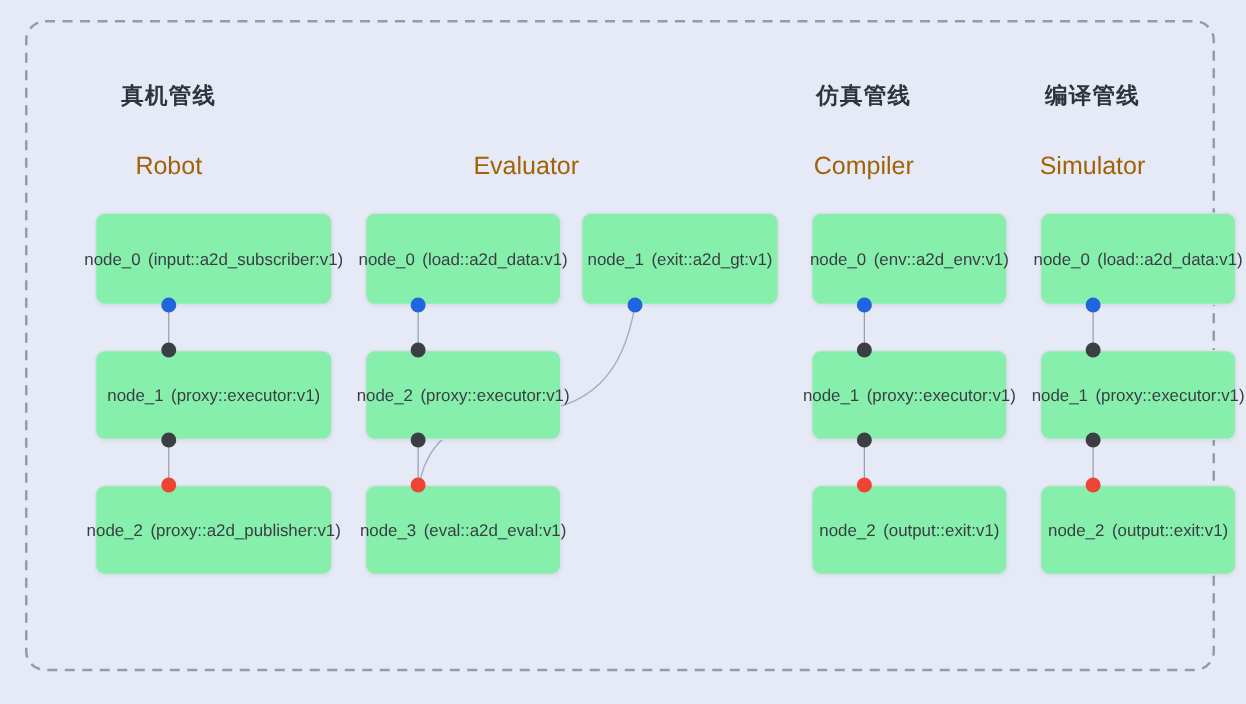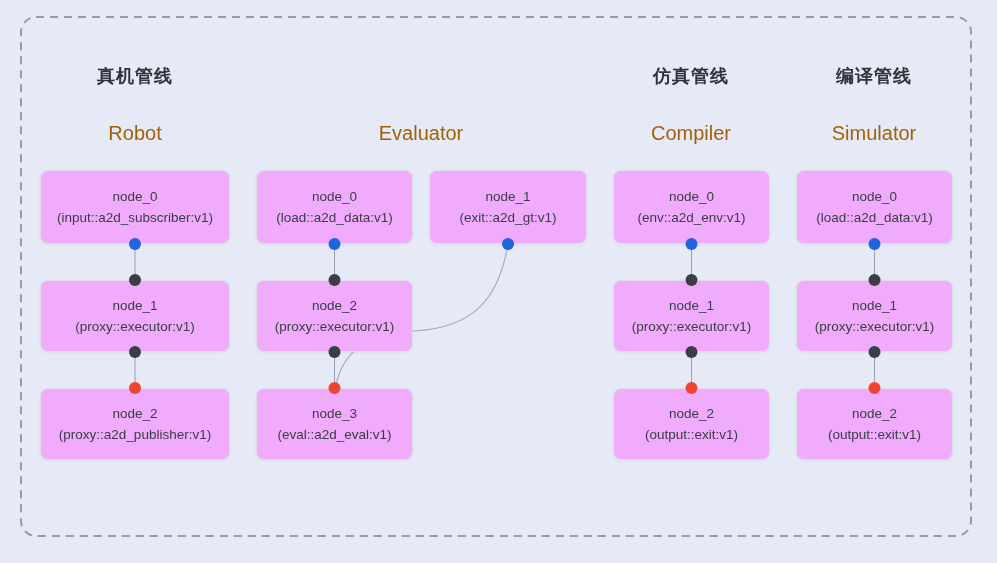--- a/index.html
+++ b/index.html
@@ -48,31 +48,32 @@
     position: absolute;
     top: 122px;
     width: 180px;
     text-align: center;
     font-size: 20px;
     color: #a16207;
     z-index: 2;
   }
   .node {
     position: absolute;
-    background: #f0abfc;
+    background: #86efac;
     border: 1px solid #dcdfe6;
     border-radius: 8px;
     box-sizing: border-box;
     display: flex;
-    flex-direction: column;
+    flex-direction: row;
     align-items: center;
     justify-content: center;
     gap: 6px;
     box-shadow: 0 1px 3px rgba(60,70,100,0.06);
     z-index: 3;
+    margin-left: 36px;
   }
   .node-name {
     font-size: 13.5px;
     color: #3a3e44;
   }
   .node-type {
     font-size: 13.5px;
     color: #3a3e44;
     text-align: center;
   }

